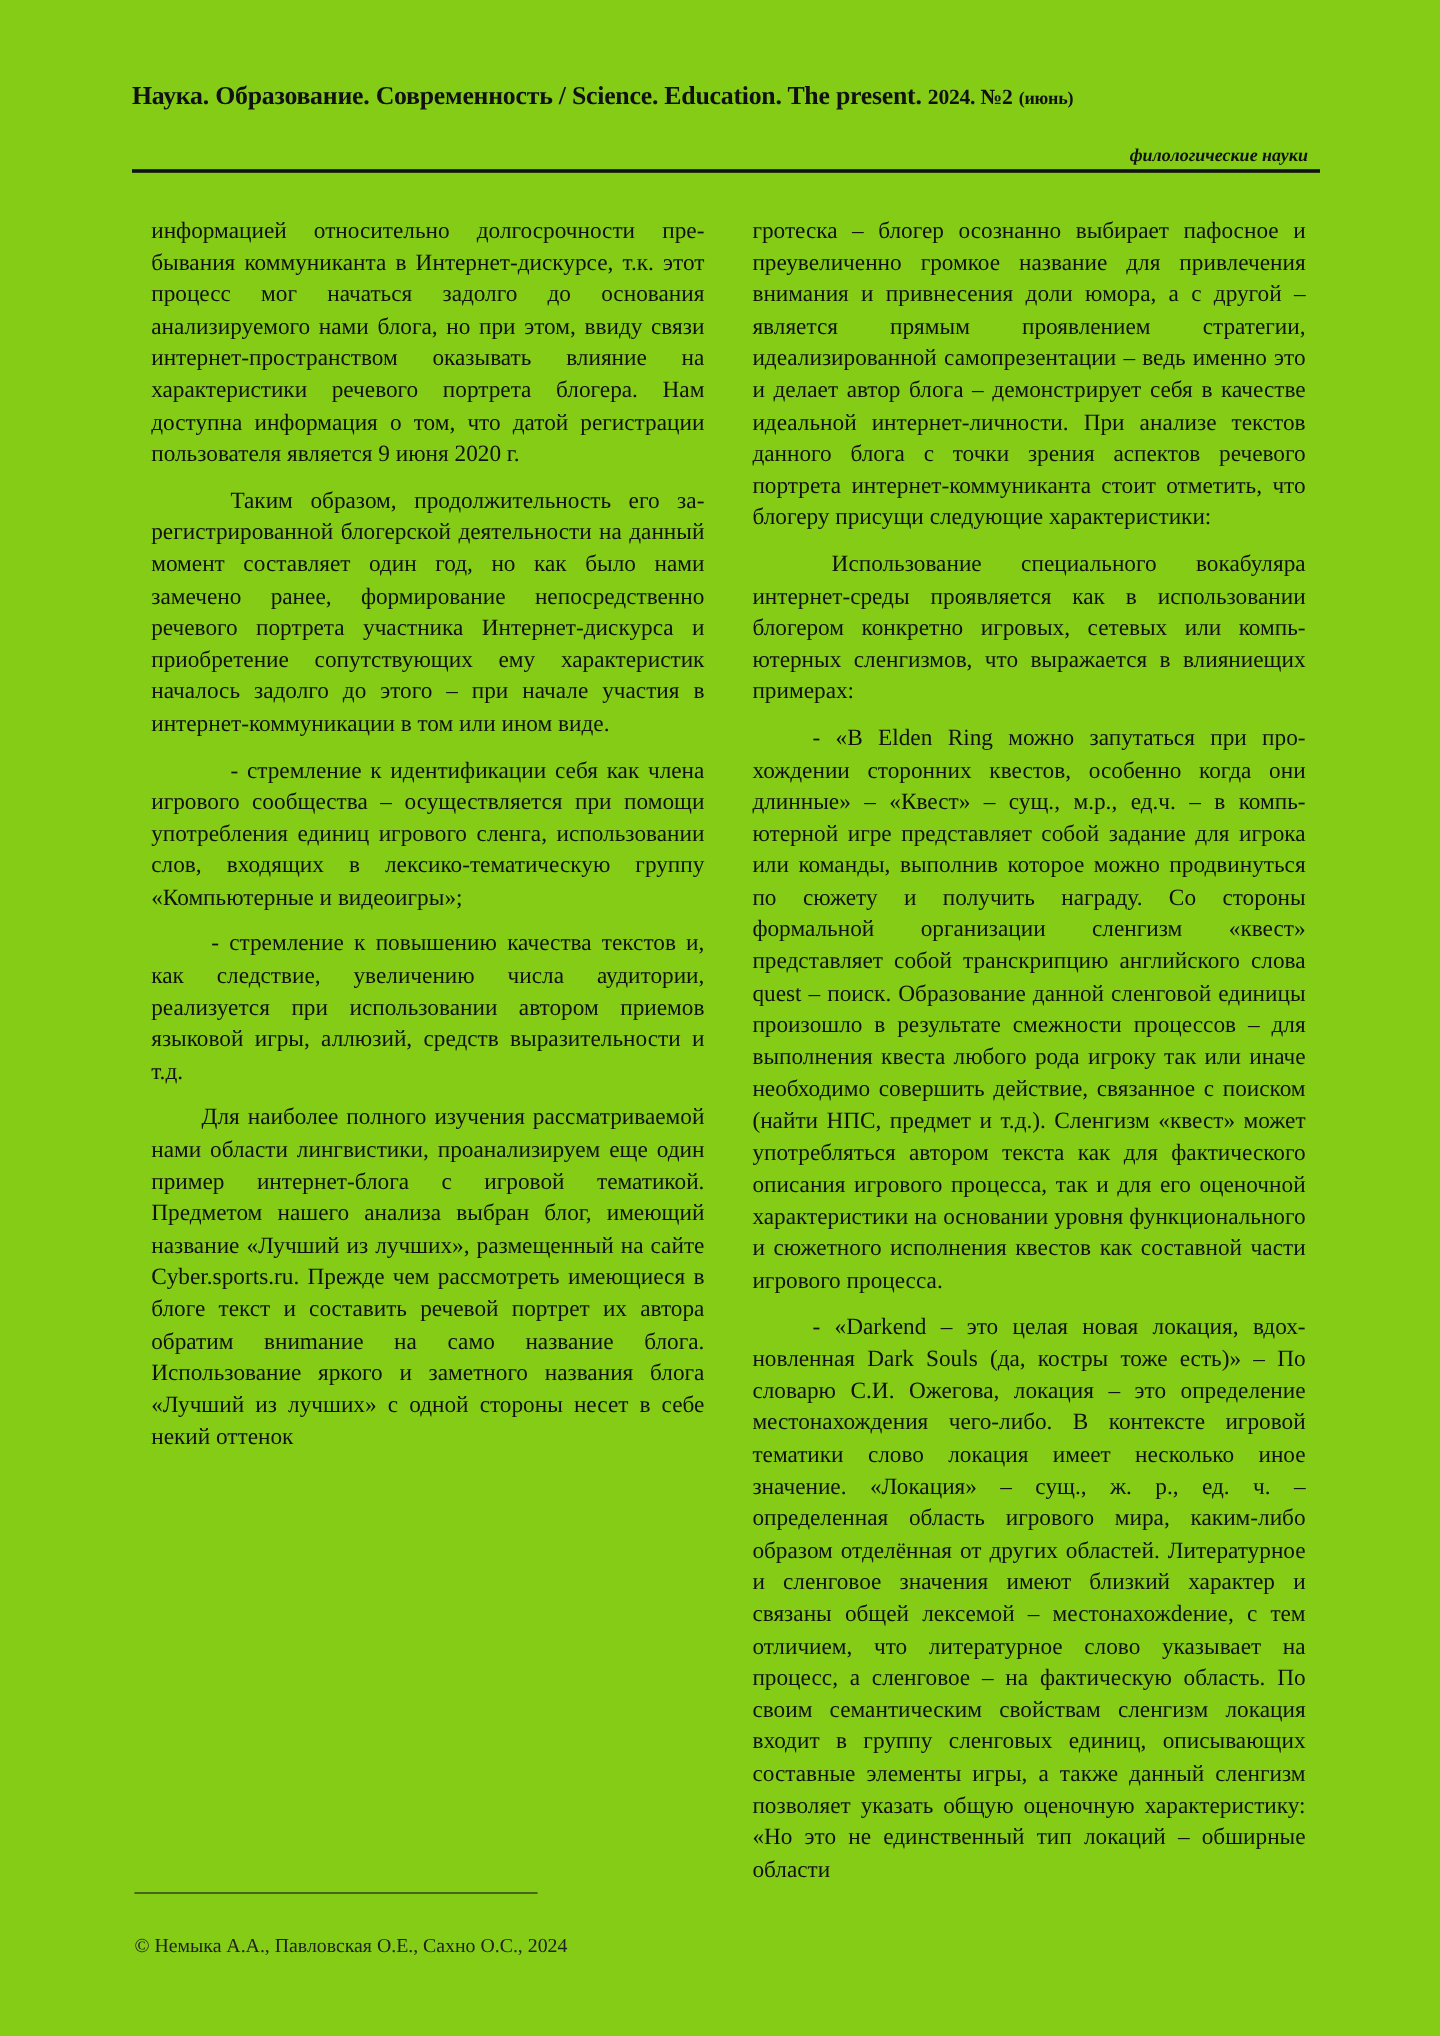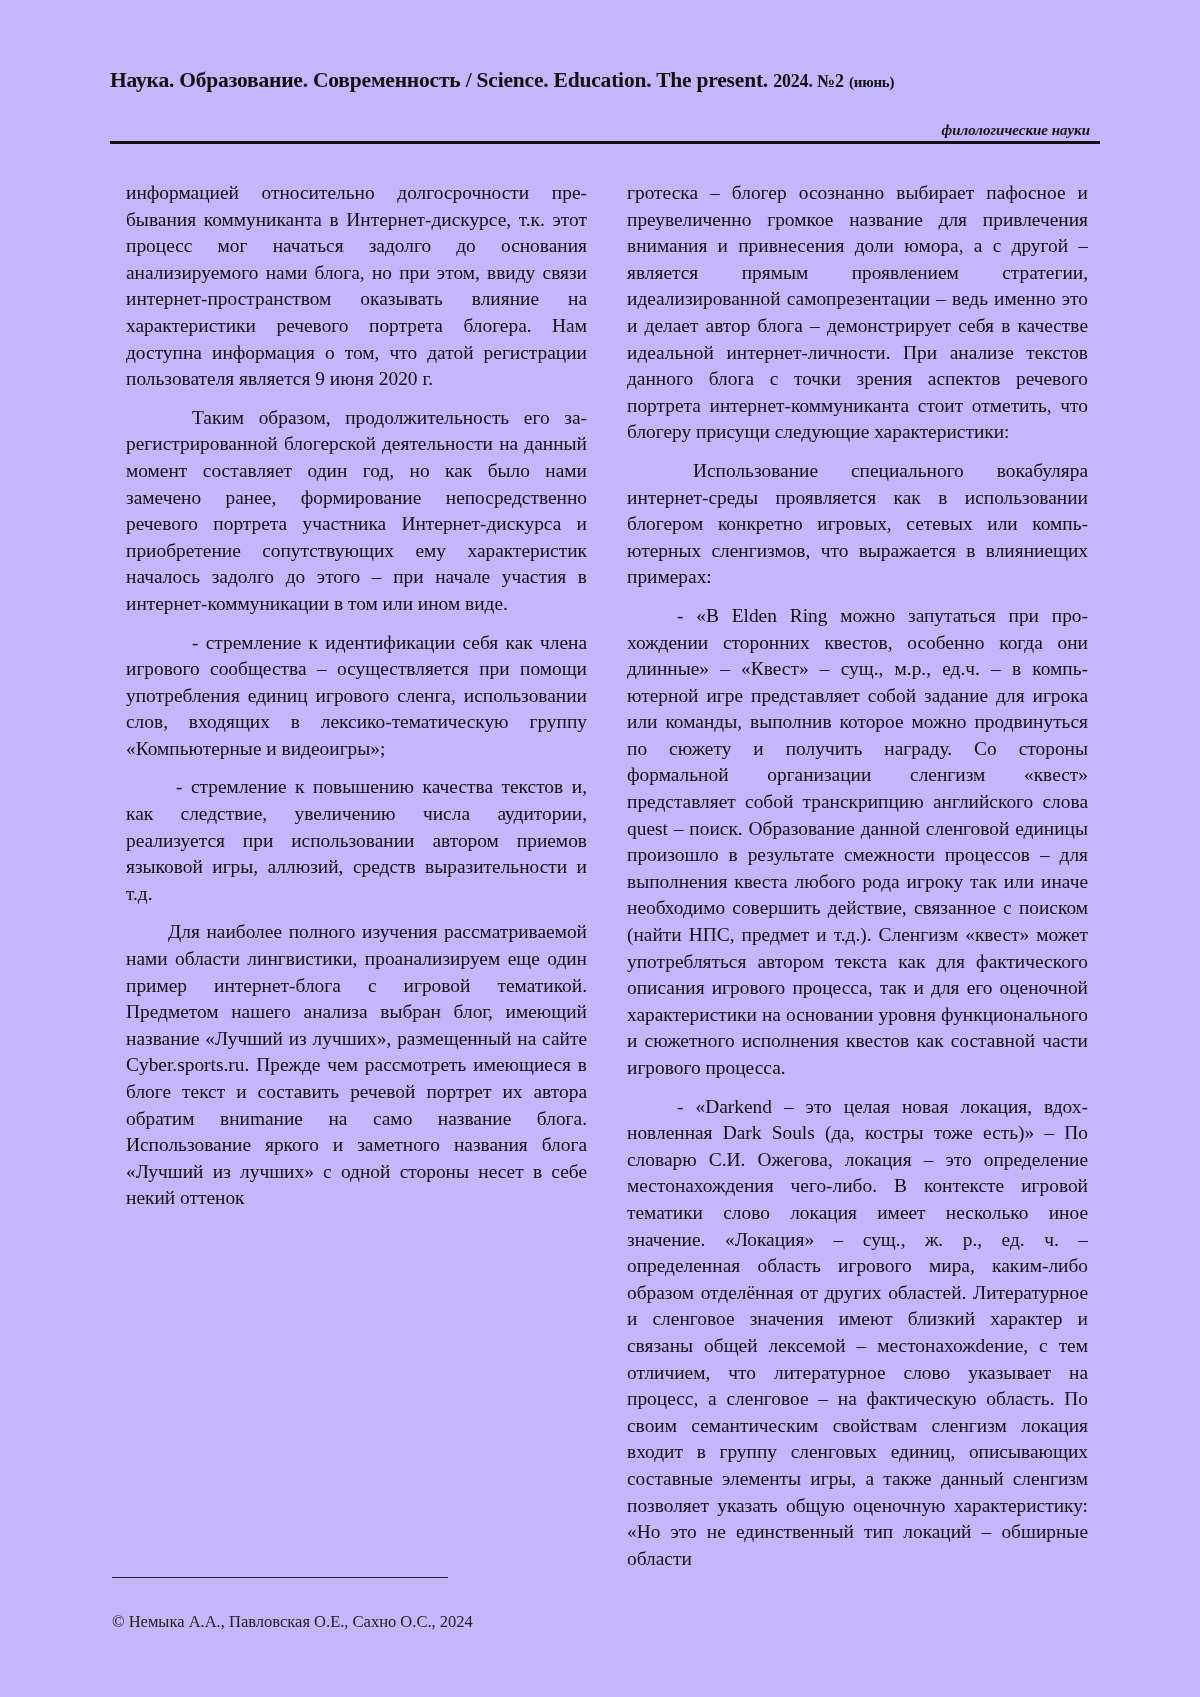--- a/index.html
+++ b/index.html
@@ -1,17 +1,17 @@
 <!DOCTYPE html>
 <html><head>
 <meta charset="utf-8">
 <style>
   html, body { margin: 0; padding: 0; background: #ffffff; }
   body { width: 1200px; height: 1697px; position: relative; overflow: hidden; color: #111; }
-  .page { position: absolute; left: 0; top: 0; width: 1200px; height: 1697px; background: #c4b5fd; }
+  .page { position: absolute; left: 0; top: 0; width: 1200px; height: 1697px; background: #84cc16; }
 
   .running-head {
     position: absolute; left: 110px; top: 68px; width: 1000px;
     font-family: "Liberation Serif", serif; font-weight: bold; font-size: 21.5px;
     letter-spacing: -0.2px; white-space: nowrap;
   }
   .running-head .issue { font-size: 18px; }
   .running-head .month { font-size: 15px; }
 
   .section-label {

